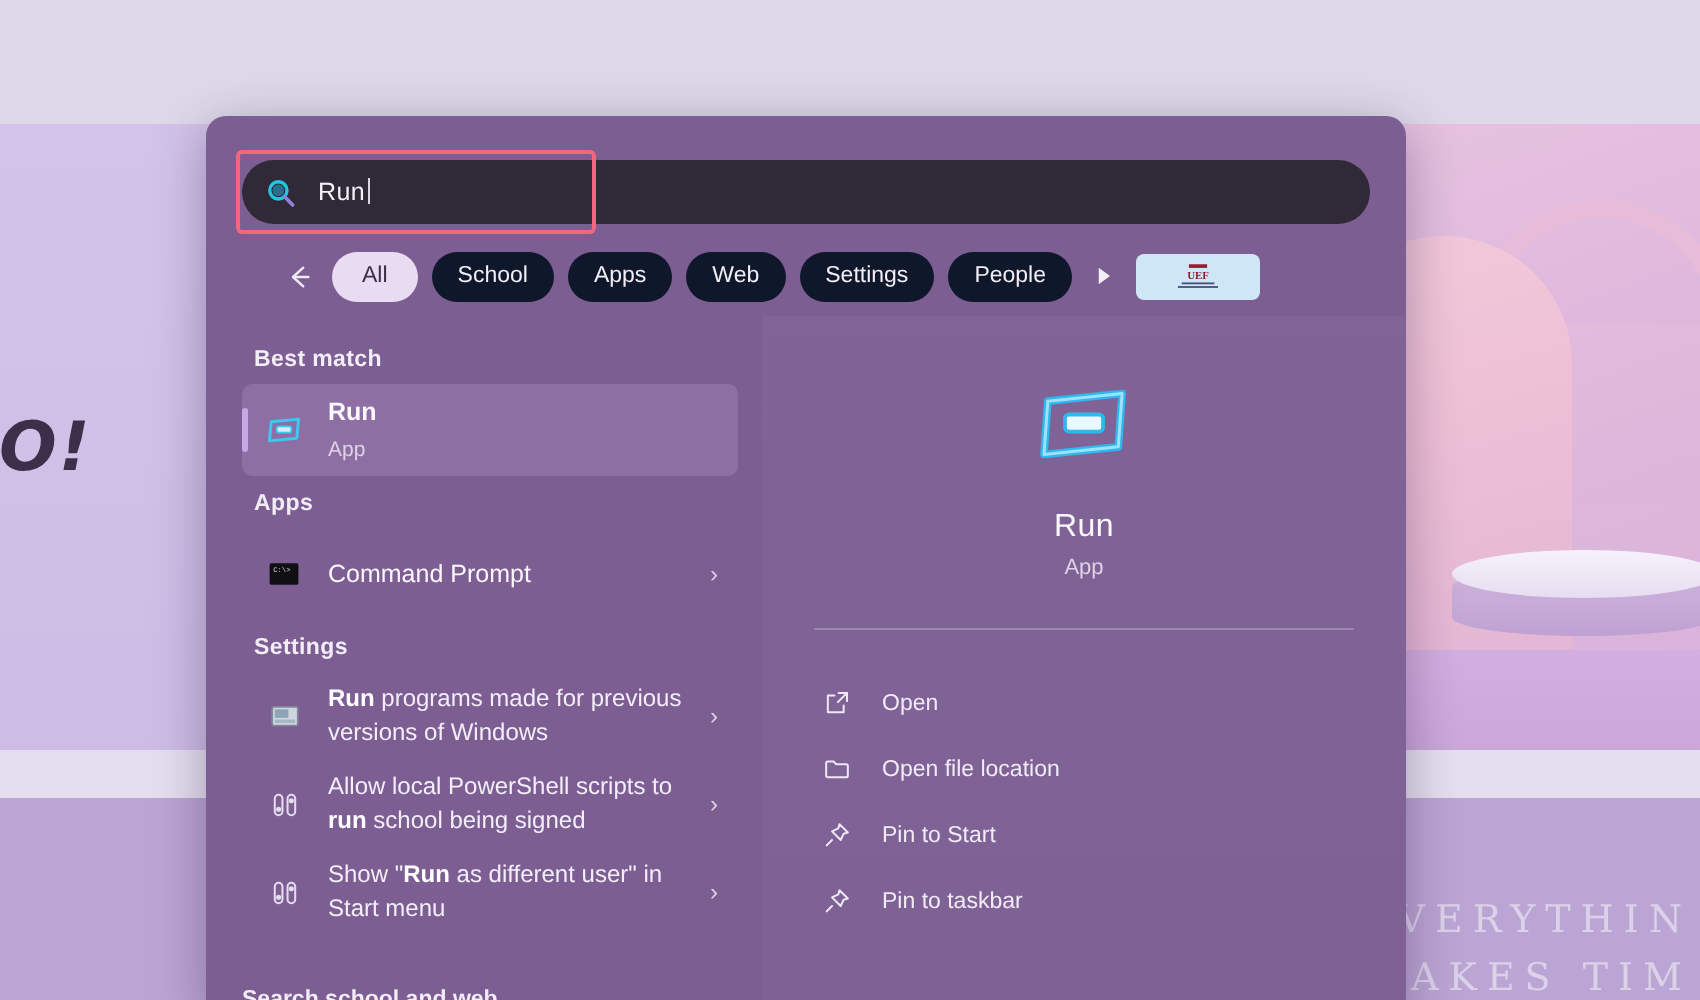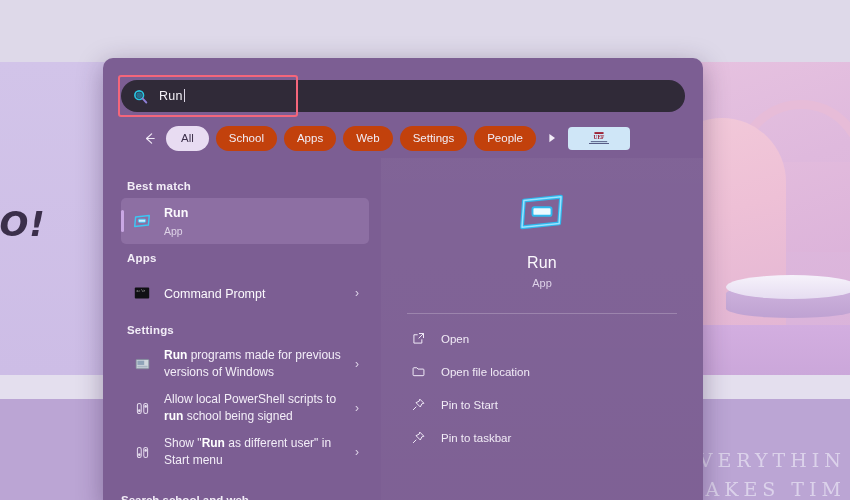--- a/index.html
+++ b/index.html
@@ -132,21 +132,21 @@
   .back-arrow {
     width: 20px; height: 20px; flex: 0 0 auto;
     display: flex; align-items: center; justify-content: center;
     cursor: pointer;
   }
   .tab {
     height: 25px; padding: 0 13px;
     border-radius: 13px;
     display: flex; align-items: center;
     font-size: 11.5px; color: #f2edf6;
-    background: #c2410c;
+    background: #0f172a;
     white-space: nowrap; cursor: pointer;
   }
   .tab.active { background: #e8dcf2; color: #3b2f4a; padding: 0 15px; }
   .tabs-more {
     width: 18px; height: 18px; flex: 0 0 auto;
     display: flex; align-items: center; justify-content: center;
   }
   .org-badge {
     width: 62px; height: 23px; border-radius: 4px;
     background: #cfe6f7;
@@ -159,21 +159,21 @@
   .left-col { width: 278px; padding: 8px 12px 0 18px; position: relative; }
   .right-col {
     width: 322px; position: relative;
     background: linear-gradient(180deg, rgba(255,255,255,.035) 0%, rgba(255,255,255,.02) 100%);
   }
 
   .section-head {
     font-size: 11.5px; font-weight: 700; color: #f2edf7;
     margin: 8px 0 6px 6px; letter-spacing: .2px;
   }
-  .section-head.first { margin-top: 14px; }
+  .section-head.first { margin-top: 8px; }
 
   .result-row {
     display: flex; align-items: center;
     height: 46px; border-radius: 5px;
     padding: 0 10px; cursor: pointer; position: relative;
   }
   .result-row.selected { background: #8d6fa3; }
   .sel-bar {
     position: absolute; left: 0; top: 12px; width: 3px; height: 22px;
     border-radius: 2px; background: #c9a7e4;
@@ -200,21 +200,21 @@
   }
 
   
   .detail-hero { padding-top: 34px; text-align: center; }
   .detail-title { font-size: 16px; color: #fbf9fd; margin-top: 18px; letter-spacing: .2px; }
   .detail-sub { font-size: 11px; color: #ddd2e8; margin-top: 5px; }
   .detail-divider {
     height: 1px; background: rgba(255,255,255,.22);
     margin: 24px 26px 0 26px;
   }
-  .action-list { margin-top: 12px; padding: 0 26px; }
+  .action-list { margin-top: 24px; padding: 0 26px; }
   .action-row {
     display: flex; align-items: center; height: 25px;
     margin-bottom: 8px; cursor: pointer; border-radius: 4px;
   }
   .action-icon { width: 22px; flex: 0 0 auto; display: flex; align-items: center; justify-content: center; margin-right: 12px; }
   .action-label { font-size: 11.5px; color: #f1ebf6; }
 </style>
 </head>
 <body>
 

